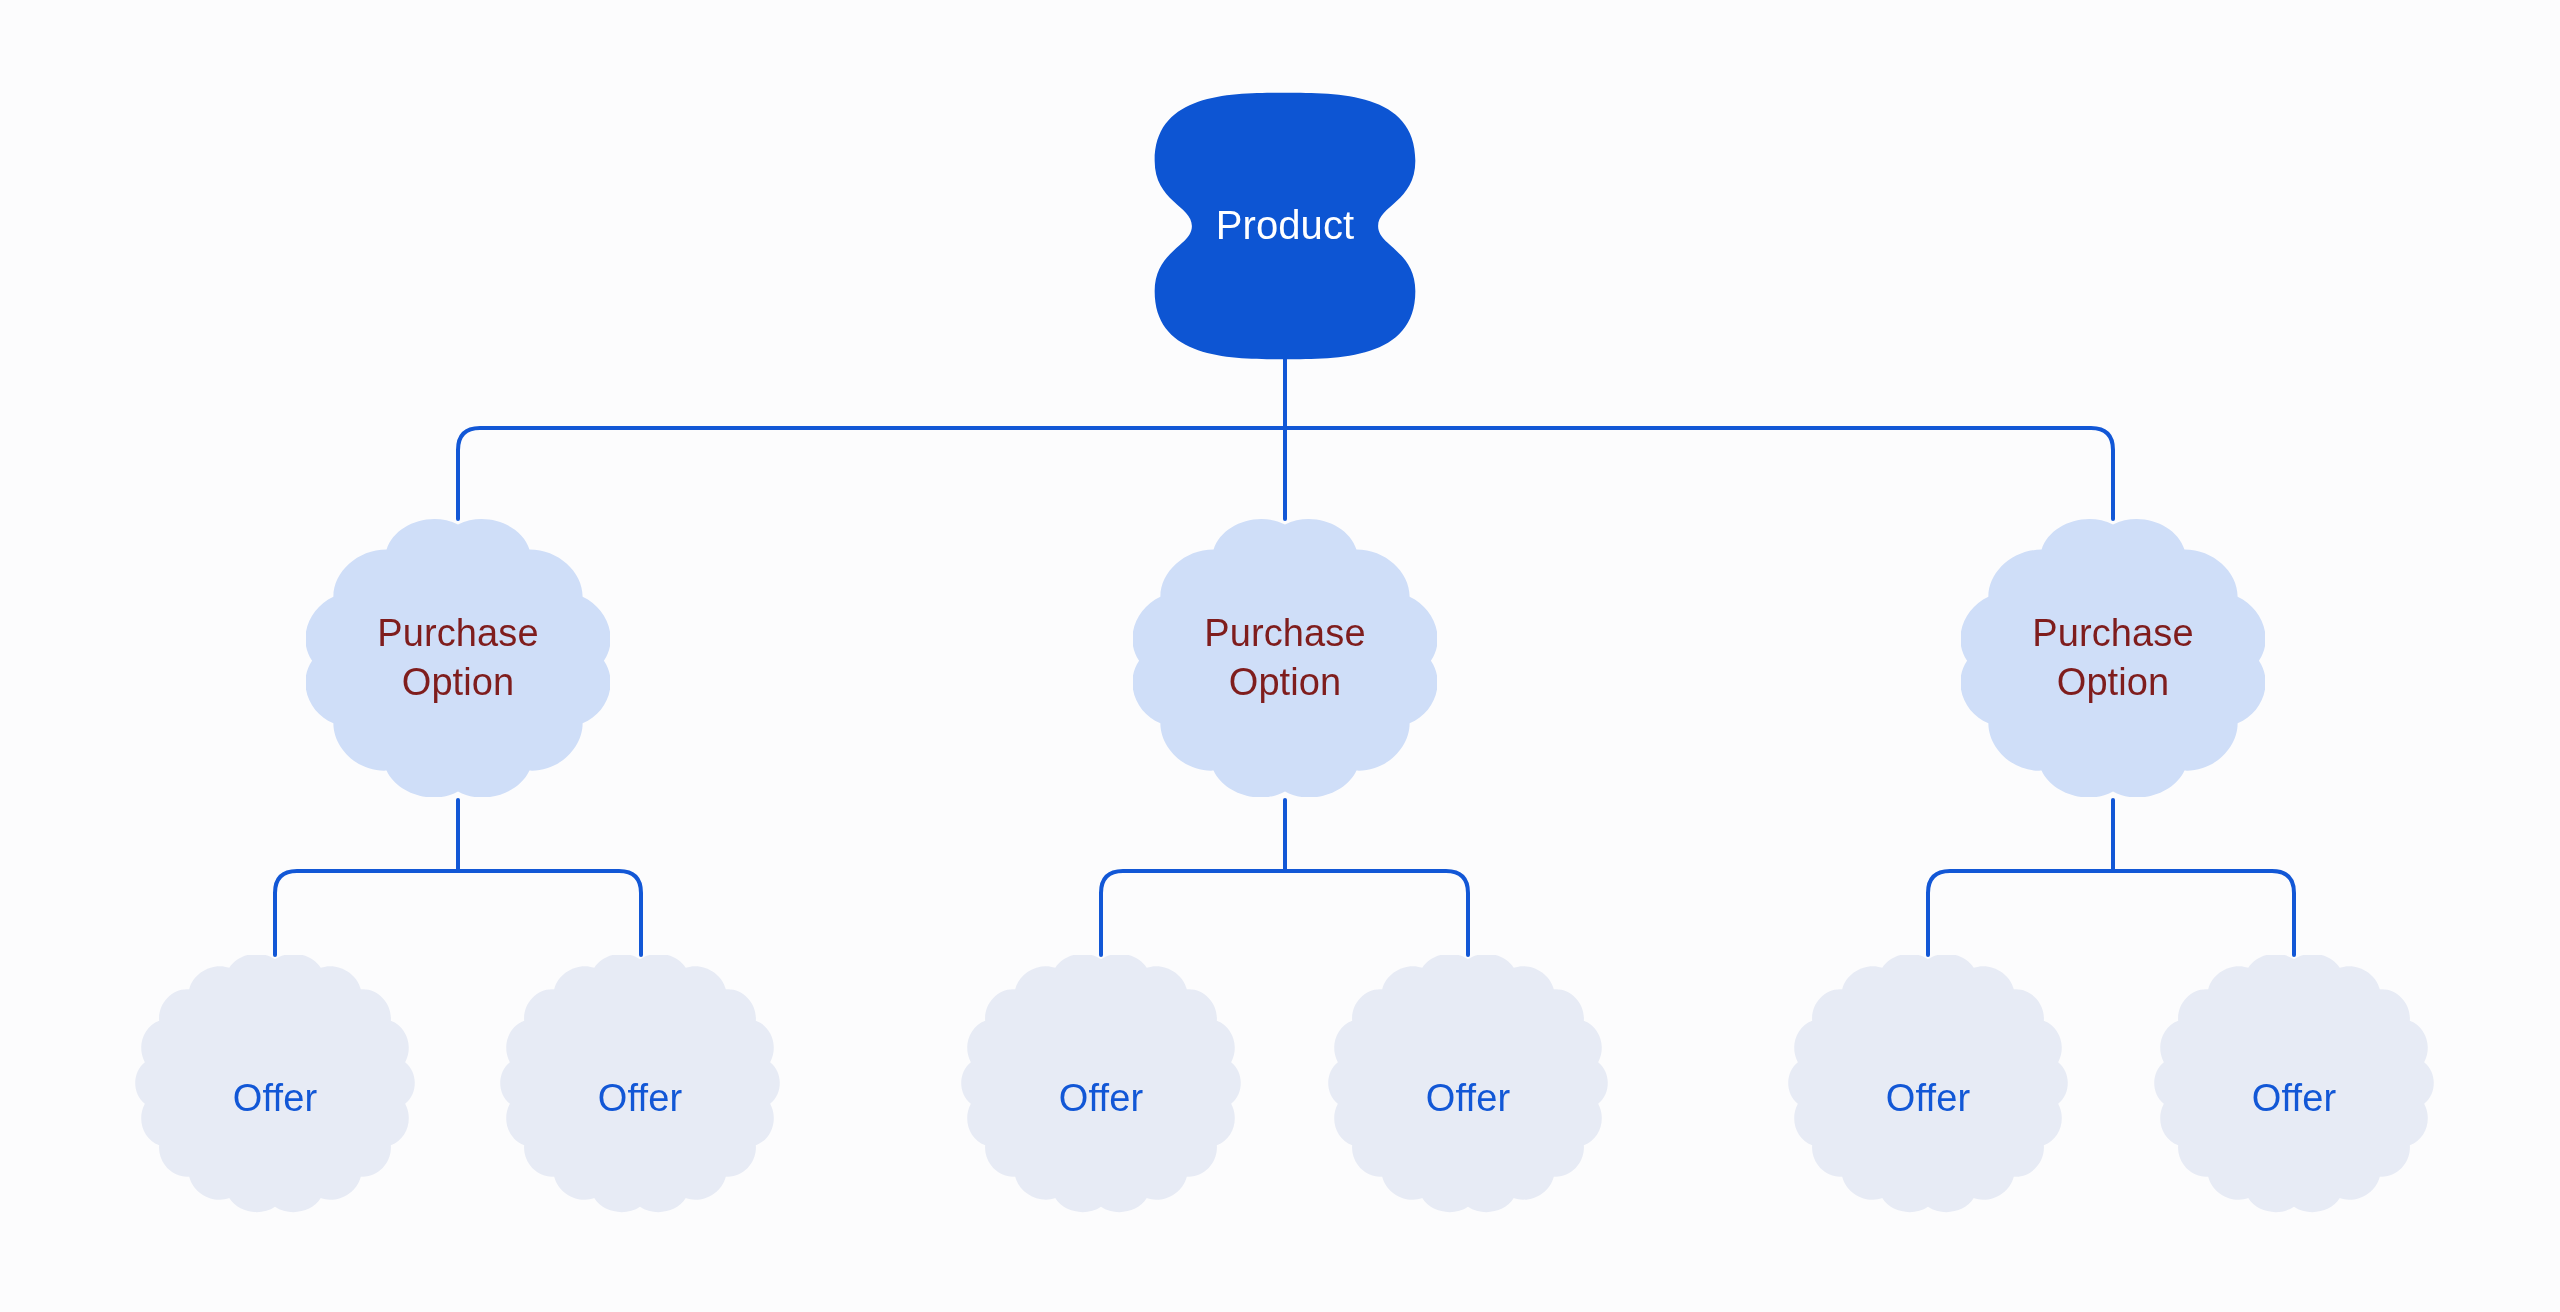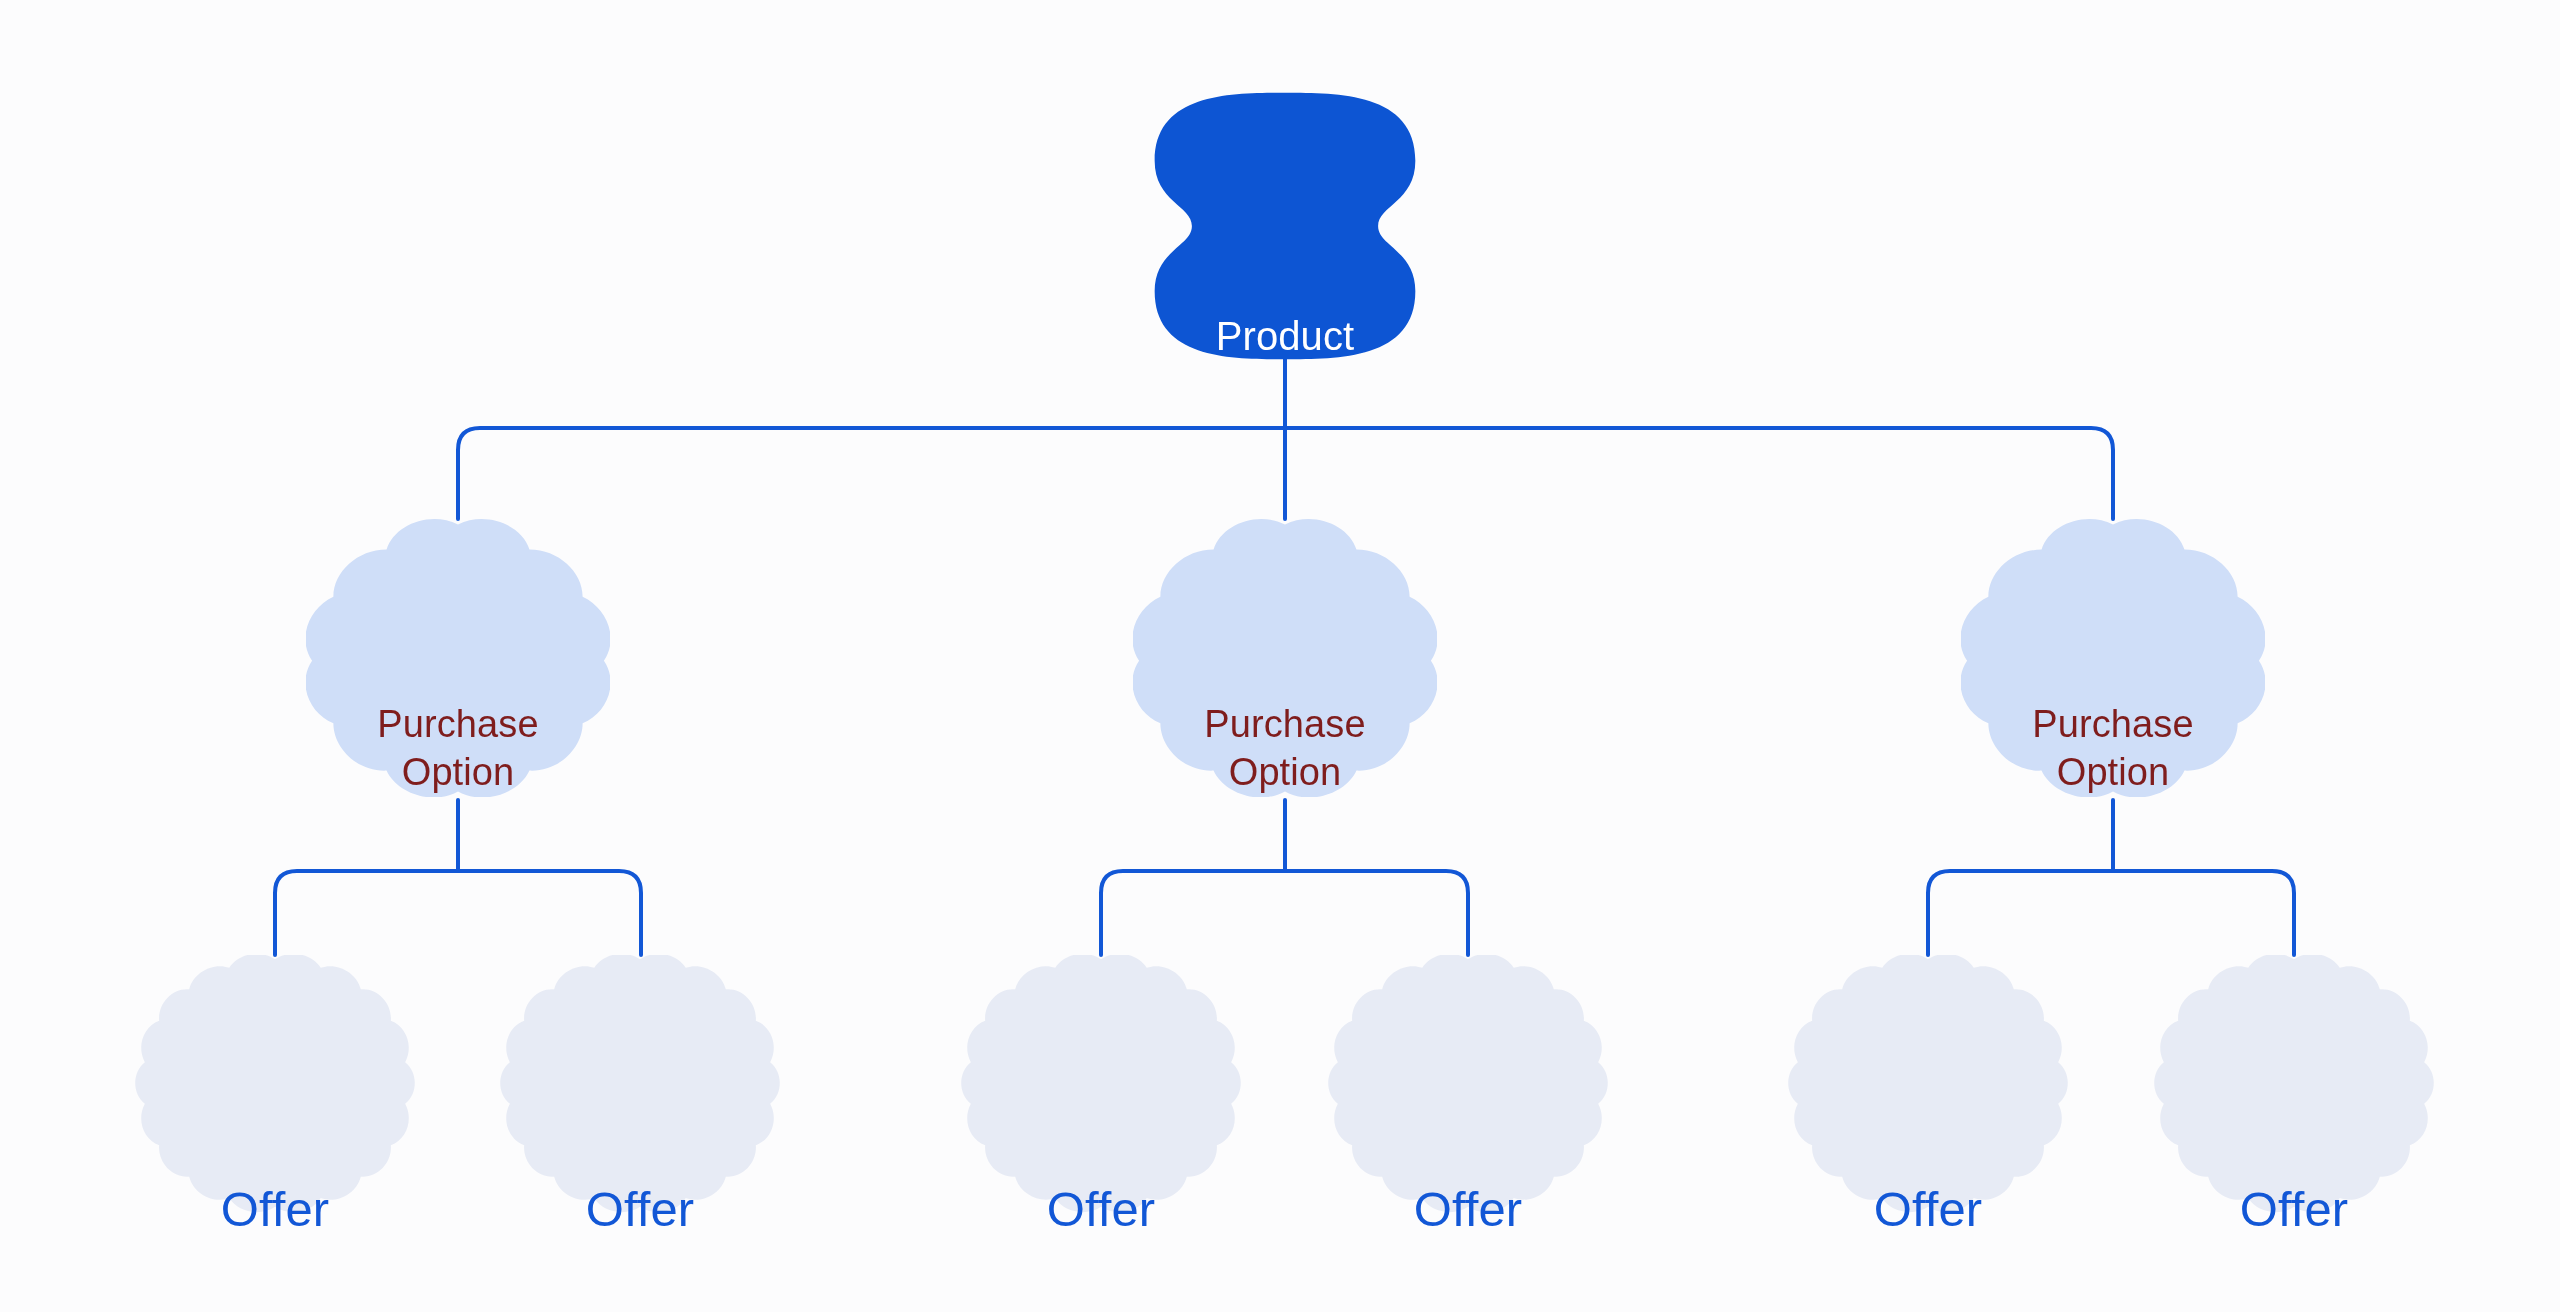--- a/index.html
+++ b/index.html
@@ -9,21 +9,21 @@
     background:#fcfcfd;
     font-family:"Liberation Sans","DejaVu Sans",sans-serif;
     overflow:hidden;
   }
   #diagram{position:relative;width:2560px;height:1312px;}
   #edges{position:absolute;inset:0;width:2560px;height:1312px;}
 
   .node{
     position:absolute;
     display:flex;
-    align-items:flex-end;
+    align-items:center;
     justify-content:center;
     text-align:center;
     box-sizing:border-box;
   }
   .node .blob{
     position:absolute;
     inset:0;
     width:100%;
     height:100%;
     display:block;
@@ -56,21 +56,21 @@
     font-size:38px;
     font-weight:400;
   }
 
   
   .node-offer{
     width:286px;height:286px;top:955px;
   }
   .node-offer .label{
     color:#1257d6;
-    font-size:49px;
+    font-size:38px;
     font-weight:400;
   }
 </style>
 </head>
 <body>
 
 <div id="diagram">
 
   <svg id="edges" viewBox="0 0 2560 1312" preserveAspectRatio="none">
     <g fill="none" stroke="#1257d6" stroke-width="4" stroke-linecap="round" stroke-linejoin="round">

